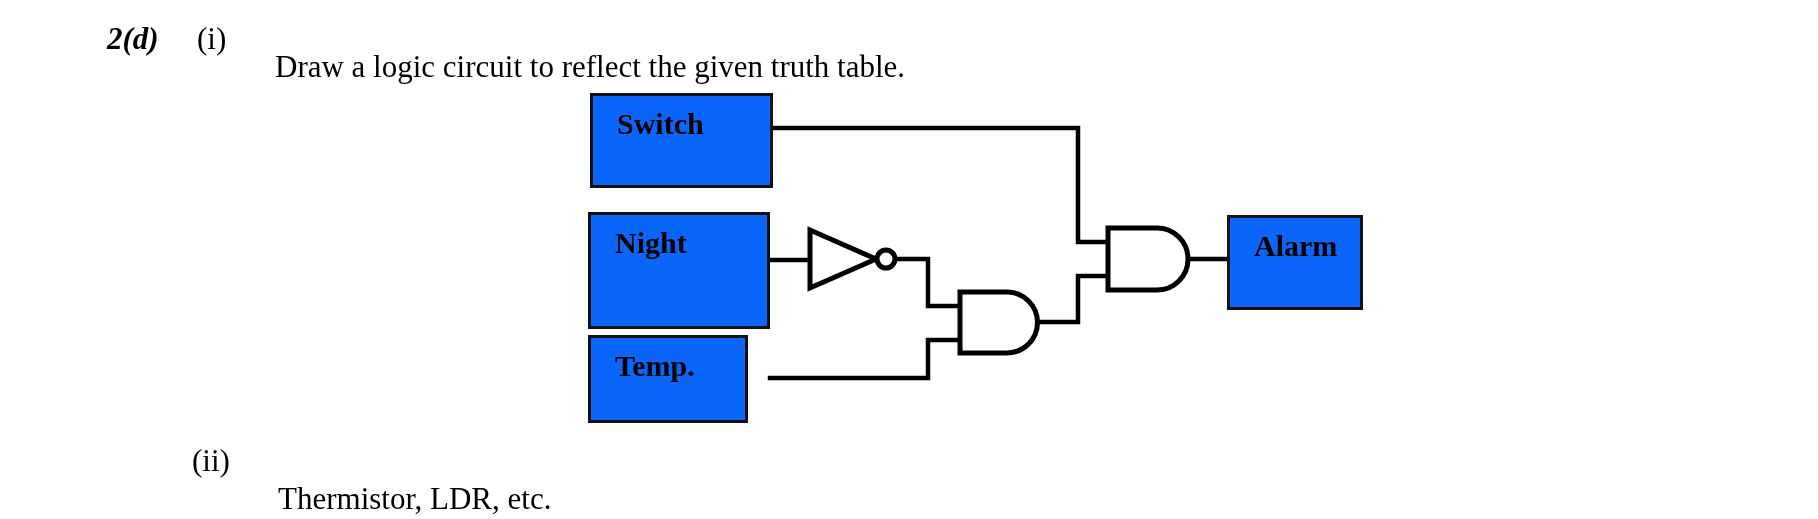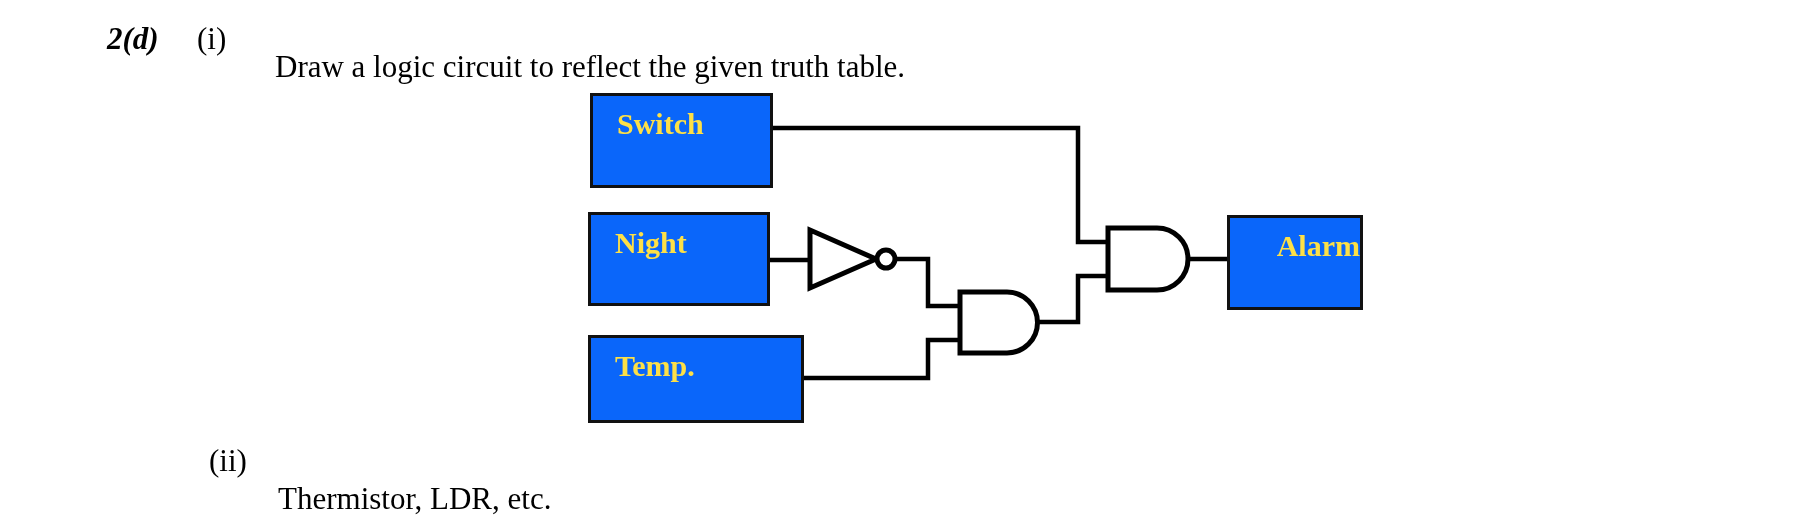--- a/index.html
+++ b/index.html
@@ -26,21 +26,21 @@
     position: absolute;
     box-sizing: border-box;
     border: 3px solid #111111;
   }
   .iobox .lbl {
     display: block;
     padding: 10px 0 0 24px;
     font-weight: bold;
     font-size: 30px;
     line-height: 1.2;
-    color: #fde047;
+    color: #000000;
     white-space: nowrap;
   }
   svg.circuit {
     position: absolute;
     left: 0;
     top: 0;
   }
   svg.circuit .wire {
     fill: none;
     stroke: #000;
@@ -76,28 +76,28 @@
     <circle class="gate" cx="886" cy="259" r="9"></circle>
 
     <path class="gate" d="M 960 292 L 1007 292 A 30.5 30.5 0 0 1 1007 353 L 960 353 Z"></path>
     <path class="gate" d="M 1108 228 L 1157 228 A 31 31 0 0 1 1157 290 L 1108 290 Z"></path>
   </svg>
 
   <div class="iobox" style="left: 590px; top: 93px; width: 183px; height: 95px; background-color: rgb(10, 102, 250);">
     <span class="lbl">Switch</span>
   </div>
 
-  <div class="iobox" style="left: 588px; top: 212px; width: 182px; height: 94px; background-color: rgb(10, 102, 250);">
+  <div class="iobox" style="left: 588px; top: 212px; width: 182px; height: 117px; background-color: rgb(10, 102, 250);">
     <span class="lbl">Night</span>
   </div>
 
-  <div class="iobox" style="left: 588px; top: 335px; width: 216px; height: 88px; background-color: rgb(10, 102, 250);">
+  <div class="iobox" style="left: 588px; top: 335px; width: 160px; height: 88px; background-color: rgb(10, 102, 250);">
     <span class="lbl">Temp.</span>
   </div>
 
-  <div class="iobox" style="left: 1227px; top: 215px; width: 136px; height: 95px; background-color: rgb(10, 102, 250); text-align: right;">
+  <div class="iobox" style="left: 1227px; top: 215px; width: 136px; height: 95px; background-color: rgb(10, 102, 250);">
     <span class="lbl">Alarm</span>
   </div>
 
-  <span class="t" style="left:209px; top:442px;">(ii)</span>
+  <span class="t" style="left:192px; top:442px;">(ii)</span>
   <span class="t bold" style="left:278px; top:480px;">Thermistor, LDR, etc.</span>
 
 </div>
 
 </body></html>

